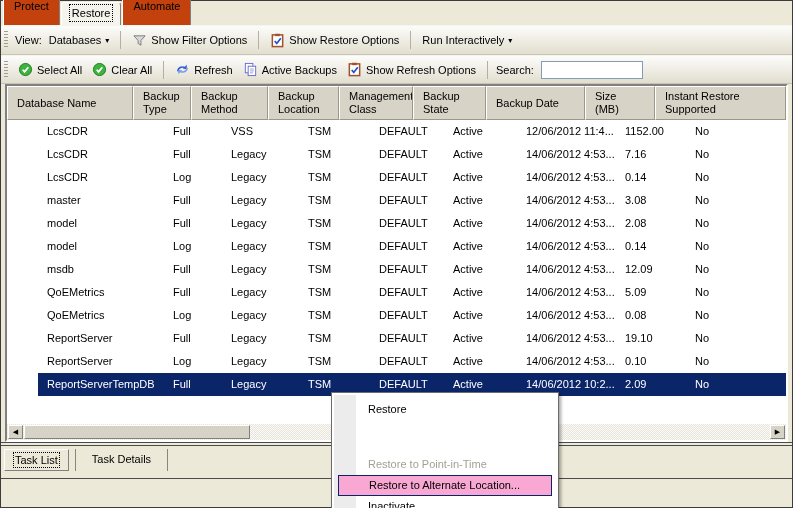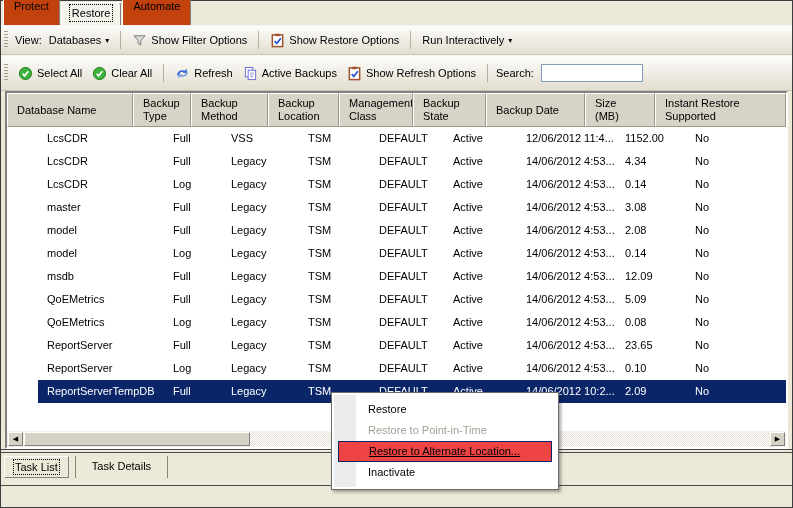--- a/index.html
+++ b/index.html
@@ -12,21 +12,21 @@
   .ttab { height:28px; margin-top:4px; padding:2px 10px 0 10px; background:#c2410c;
           border:1px solid #808080; border-bottom:none; border-top-color:#fff; border-left-color:#fff;
           border-radius:3px 3px 0 0; margin-right:1px; cursor:default; }
   .ttab.active { height:23px; margin-top:0; background:#f4f3ec; padding-top:4px; position:relative; z-index:2; }
   .ttab.active .tlabel { outline:1px dotted #000; outline-offset:2px; }
 
   
   .toolbar { display:flex; align-items:center; background:linear-gradient(#fcfcfa,#e2decf);
              border-top:1px solid #f5f4ee; border-bottom:1px solid #c9c5b5; }
   .tb1 { height:30px; }
-  .tb2 { height:36px; }
+  .tb2 { height:29px; }
   .grip { width:4px; height:18px; margin:0 5px 0 3px;
           background:repeating-linear-gradient(#a29d8d 0 1px, transparent 1px 3px); }
   .tbsep { width:1px; height:18px; background:#b4b0a1; margin:0 6px; }
   .tbtn { display:flex; align-items:center; gap:4px; padding:3px 5px; white-space:nowrap; cursor:default; }
   .tlbl { white-space:nowrap; padding:0 2px; }
   .dd-arrow { font-size:8px; line-height:8px; padding-top:2px; }
   .icon { display:inline-flex; width:15px; height:15px; }
   .search-input { width:102px; height:18px; border:1px solid #7f9db9; background:#fff; margin-left:5px;
                   font-family:inherit; font-size:11px; padding:0 3px; }
 
@@ -69,22 +69,22 @@
   .btab.active .tlabel { outline:1px dotted #000; outline-offset:1px; }
   .btab-sep { width:1px; height:22px; background:#8a8778; margin:0 6px; }
 
   
   .context-menu { position:absolute; left:330px; top:391px; width:228px; background:#fff;
                   border:1px solid #6c6c6c; box-shadow:2px 2px 3px rgba(0,0,0,.35);
                   padding:6px; z-index:10; }
   .menu-gutter { position:absolute; left:2px; top:2px; bottom:2px; width:22px; background:#ececec; }
   .mitem { position:relative; height:21px; line-height:21px; padding-left:30px; white-space:nowrap;
            background:transparent; cursor:default; }
-  .mitem.disabled { color:#a39f94; }
-  .mitem.highlighted { background:#ef4444; border:1px solid #0a246a; line-height:19px;text-decoration:underline; }
+  .mitem.disabled { color:#a39f94;margin-top:34px; }
+  .mitem.highlighted { background:#f9a8d4; border:1px solid #0a246a; line-height:19px; }
 </style>
 </head>
 <body>
 
 <div class="window">
 
   <div class="tabstrip-top" id="top-tabs">
       <div class="ttab"><span class="tlabel">Protect</span></div>
       <div class="ttab active"><span class="tlabel">Restore</span></div>
       <div class="ttab"><span class="tlabel">Automate</span></div>
@@ -212,21 +212,21 @@
           <div class="gcell">No</div>
         </div>
         <div class="grow">
           <div class="gcell">LcsCDR</div>
           <div class="gcell">Full</div>
           <div class="gcell">Legacy</div>
           <div class="gcell">TSM</div>
           <div class="gcell">DEFAULT</div>
           <div class="gcell">Active</div>
           <div class="gcell">14/06/2012 4:53...</div>
-          <div class="gcell">4.34</div>
+          <div class="gcell">7.16</div>
           <div class="gcell">No</div>
         </div>
         <div class="grow">
           <div class="gcell">LcsCDR</div>
           <div class="gcell">Log</div>
           <div class="gcell">Legacy</div>
           <div class="gcell">TSM</div>
           <div class="gcell">DEFAULT</div>
           <div class="gcell">Active</div>
           <div class="gcell">14/06/2012 4:53...</div>
@@ -300,21 +300,21 @@
           <div class="gcell">No</div>
         </div>
         <div class="grow">
           <div class="gcell">ReportServer</div>
           <div class="gcell">Full</div>
           <div class="gcell">Legacy</div>
           <div class="gcell">TSM</div>
           <div class="gcell">DEFAULT</div>
           <div class="gcell">Active</div>
           <div class="gcell">14/06/2012 4:53...</div>
-          <div class="gcell">23.65</div>
+          <div class="gcell">19.10</div>
           <div class="gcell">No</div>
         </div>
         <div class="grow">
           <div class="gcell">ReportServer</div>
           <div class="gcell">Log</div>
           <div class="gcell">Legacy</div>
           <div class="gcell">TSM</div>
           <div class="gcell">DEFAULT</div>
           <div class="gcell">Active</div>
           <div class="gcell">14/06/2012 4:53...</div>

